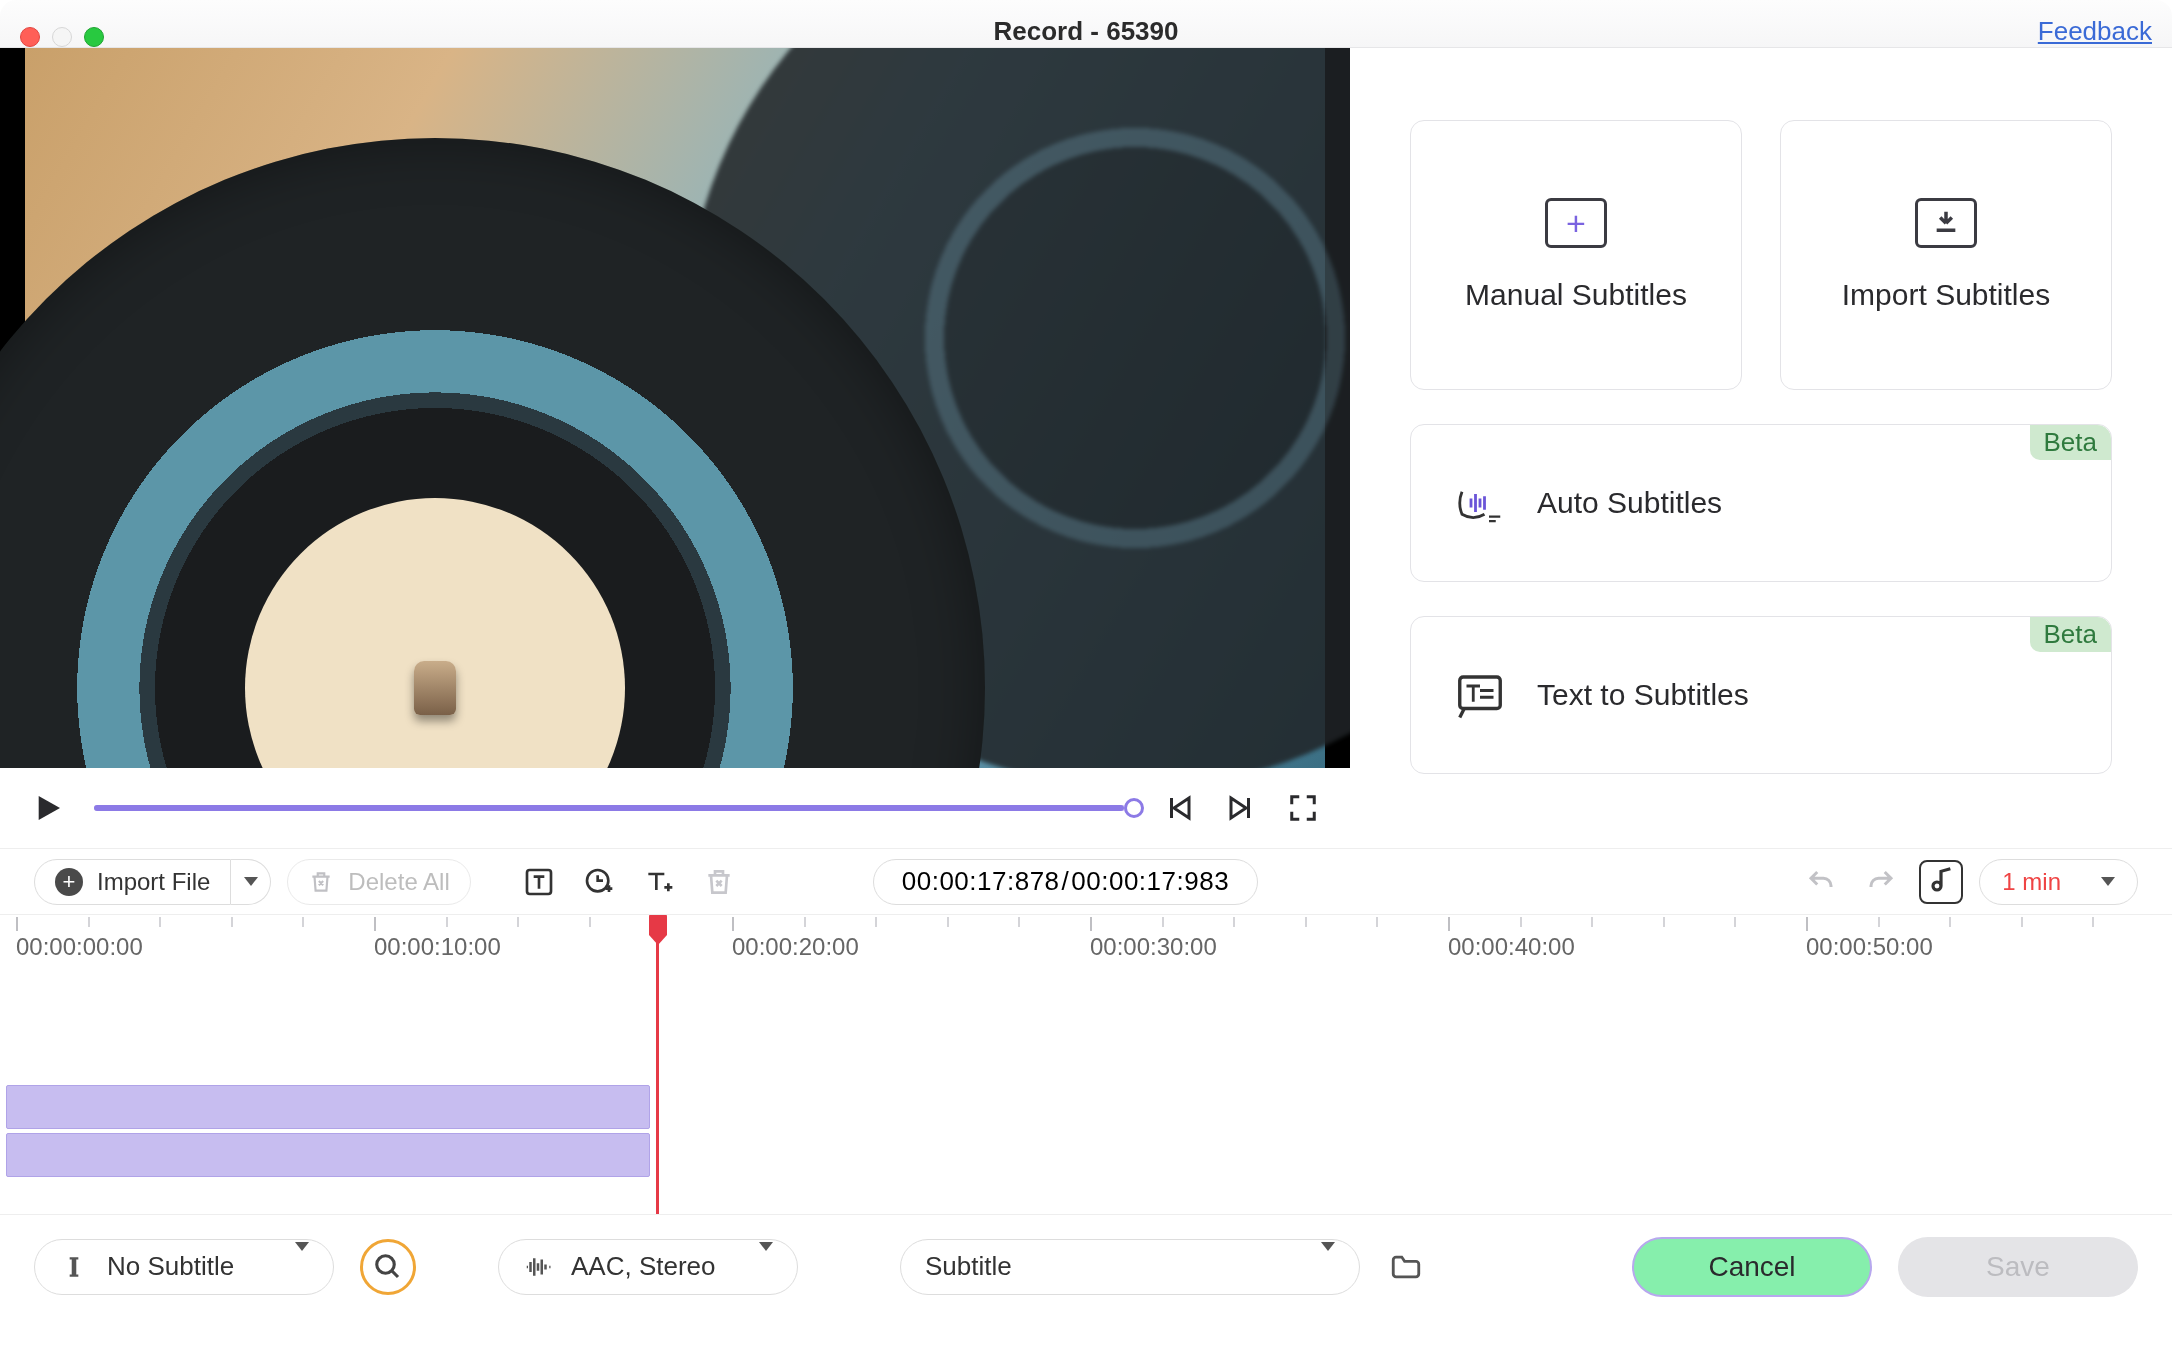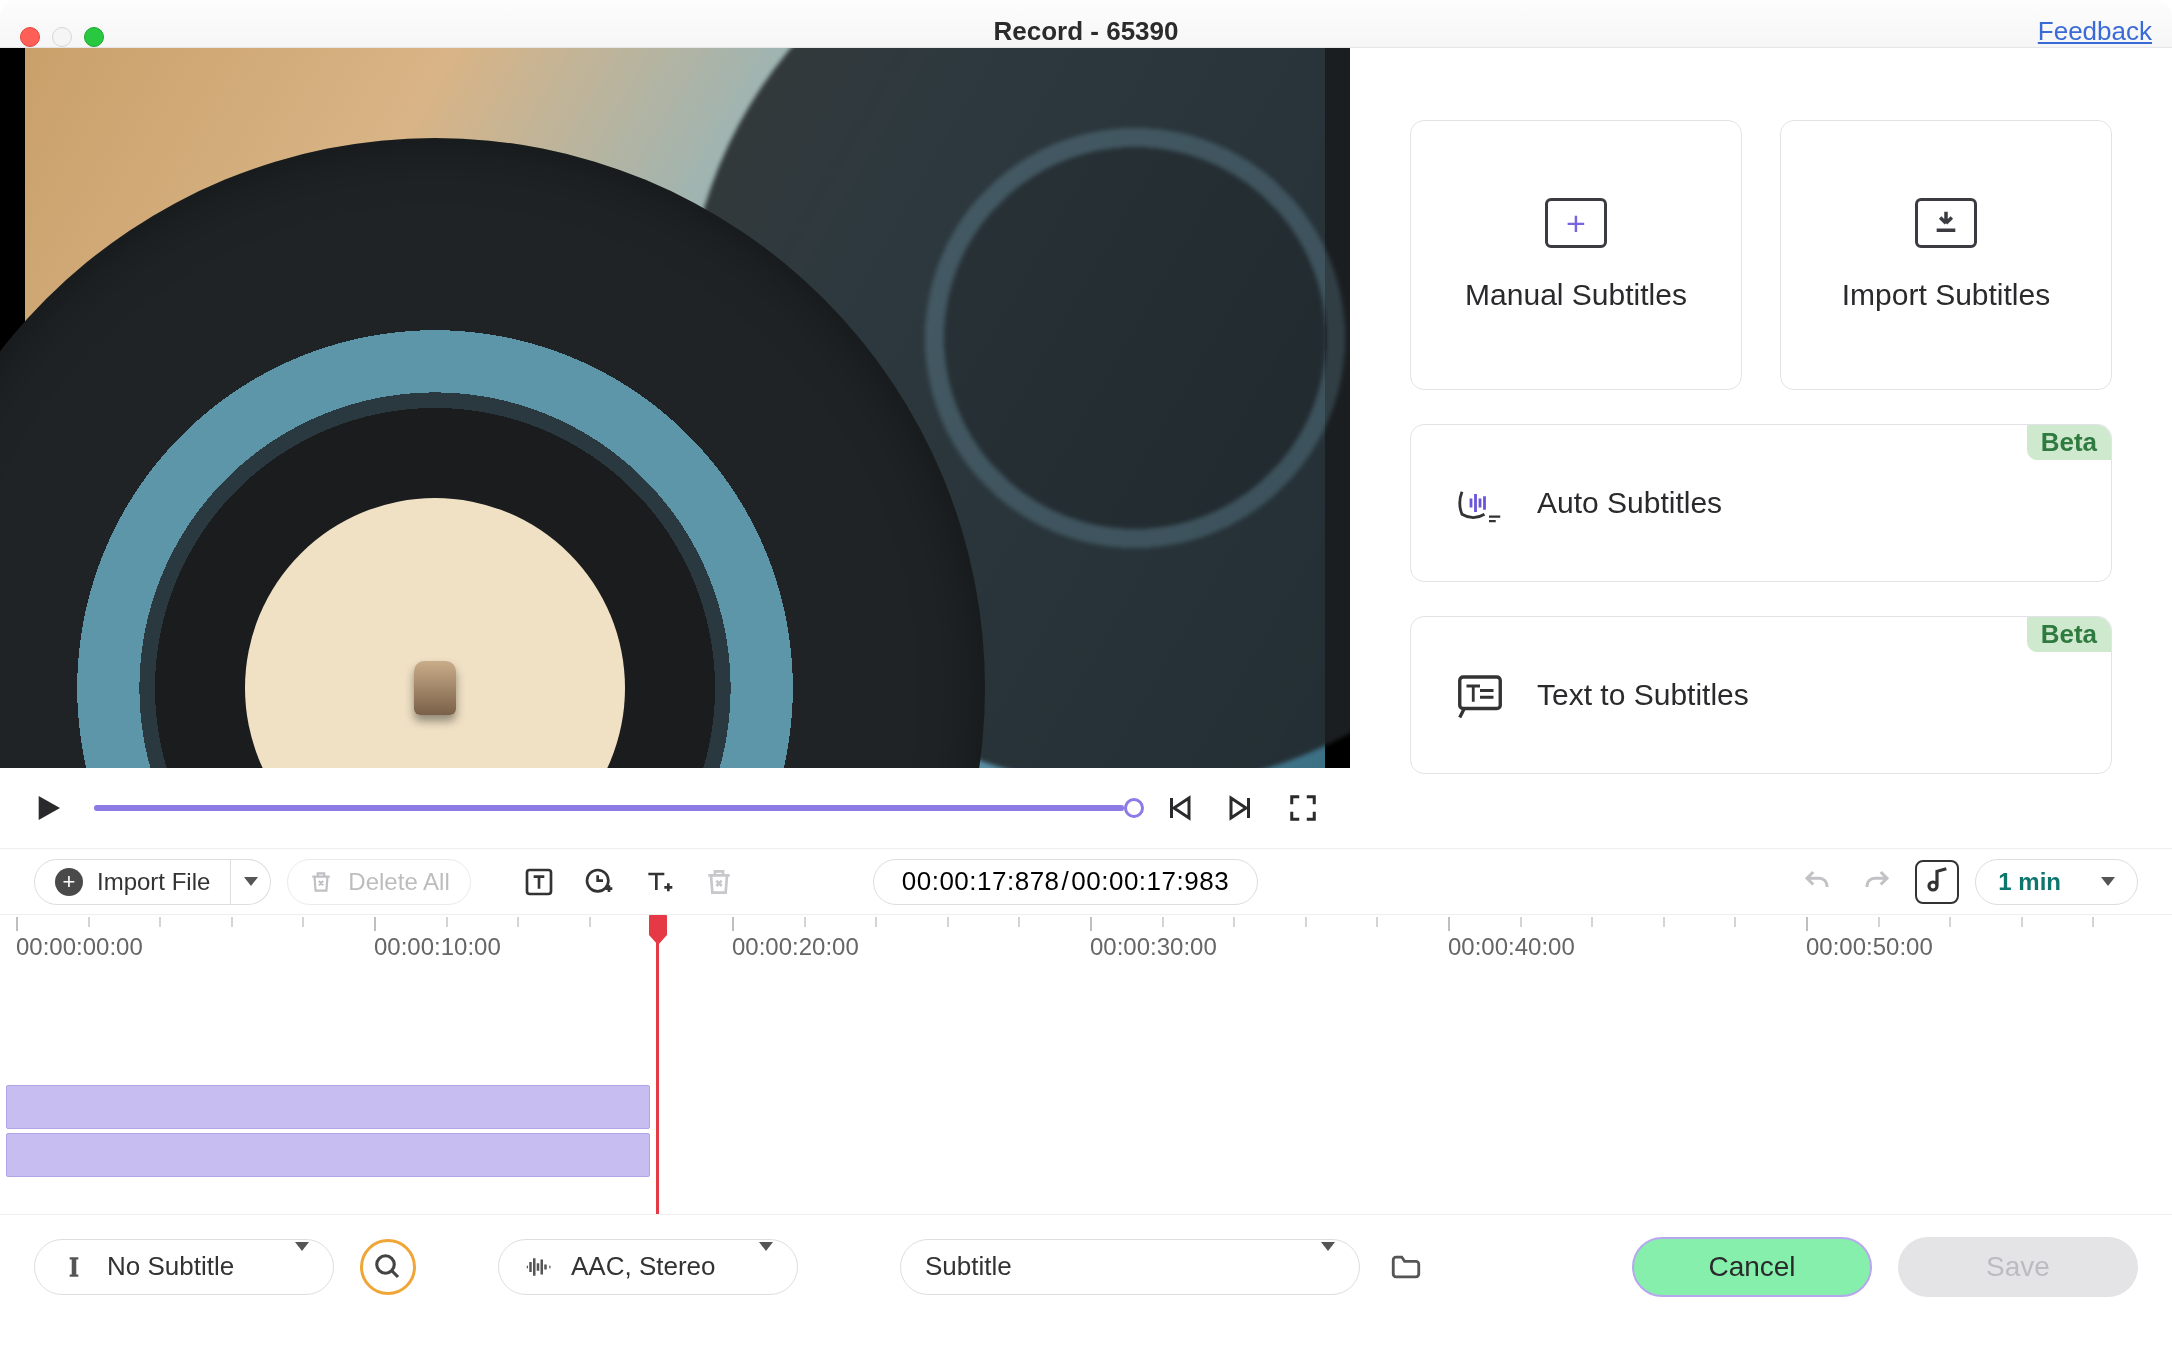--- a/index.html
+++ b/index.html
@@ -37,38 +37,38 @@
 
 
 .right-panel { flex:1; padding: 72px 60px 40px 60px; display:flex; flex-direction:column; gap:34px; }
 .option-row-top { display:flex; gap:38px; }
 .option-card { flex:1; border:1px solid #e3e3e7; border-radius:14px; height:270px; display:flex; flex-direction:column; align-items:center; justify-content:center; gap:30px; position:relative; cursor:pointer; }
 .option-card .icon-square { width:62px; height:50px; border:3px solid #3b3b42; border-radius:6px; display:flex; align-items:center; justify-content:center; position:relative; }
 .option-card .icon-square .inner-plus { color:#7a63e0; font-size:34px; font-weight:400; line-height:1; }
 .option-card .icon-square .inner-dl svg { width:28px; height:28px; stroke:#3b3b42; stroke-width:3; fill:none; }
 .option-card .lbl { font-size:30px; color:#2a2a2d; }
 .option-wide { border:1px solid #e3e3e7; border-radius:14px; height:158px; display:flex; align-items:center; gap:28px; padding:0 40px; position:relative; cursor:pointer; }
-.beta-badge { position:absolute; top:0; right:0; background:#cfe9cf; color:#2f7a3e; font-size:26px; font-weight:700; padding:2px 14px; border-top-right-radius:14px; border-bottom-left-radius:10px; }
+.beta-badge { position:absolute; top:0; right:0; background:#cfe9cf; color:#2f7a3e; font-size:26px; font-weight:400; padding:2px 14px; border-top-right-radius:14px; border-bottom-left-radius:10px; }
 .wide-icon { width:58px; height:58px; display:flex; align-items:center; justify-content:center; }
 .wide-lbl { font-size:30px; color:#2a2a2d; }
 
 
 .toolbar { height: 66px; display:flex; align-items:center; padding: 0 34px; gap:16px; border-top:1px solid #eee; }
 .btn-pill { height:46px; border:1px solid #ddd; border-radius:23px; background:#fff; display:flex; align-items:center; padding:0 20px; gap:14px; font-size:24px; color:#333; cursor:pointer; }
 .btn-pill.disabled { color:#bdbdbd; border-color:#eaeaea; }
 .round-icon { width:28px; height:28px; border-radius:50%; background:#4a4a4a; color:#fff; display:flex; align-items:center; justify-content:center; font-size:22px; }
 .split-caret { width:40px; height:46px; border:1px solid #ddd; border-left:none; border-radius:0 23px 23px 0; display:flex; align-items:center; justify-content:center; margin-left:-16px; background:#fff; cursor:pointer; }
 .icon-btn { width:44px; height:44px; display:flex; align-items:center; justify-content:center; color:#444; cursor:pointer; }
 .icon-btn.disabled { color:#c7c7cc; }
 .icon-btn svg { width:32px; height:32px; }
 .time-pill { border:1px solid #ddd; border-radius:23px; padding:0 28px; height:46px; display:flex; align-items:center; font-size:26px; color:#000000; letter-spacing:0.5px; }
 .spacer { flex:1; }
 .undo-redo svg { width:30px; height:30px; }
 .music-box { width:44px; height:44px; border:2px solid #333; border-radius:8px; display:flex; align-items:center; justify-content:center; }
-.zoom-select { height:46px; border:1px solid #ddd; border-radius:23px; padding:0 22px; display:flex; align-items:center; gap:40px; font-size:24px; color:#0f766e; cursor:pointer;font-weight:bold; }
+.zoom-select { height:46px; border:1px solid #ddd; border-radius:23px; padding:0 22px; display:flex; align-items:center; gap:40px; font-size:24px; color:#ef4444; cursor:pointer; }
 
 
 .timeline { height: 300px; border-top:1px solid #eee; position:relative; overflow:hidden; padding-top:2px; }
 .ruler { height:48px; position:relative;padding-left:16px; }
 .tick-major { position:absolute; top:0; height:48px; display:flex; flex-direction:column; align-items:flex-start; }
 .tick-major .mark { width:2px; height:14px; background:#bfbfc3; }
 .tick-major .lbl { font-size:24px; color:#666; margin-top:2px; white-space:nowrap; }
 .tick-minor { position:absolute; top:0; width:2px; height:10px; background:#d4d4d8; }
 .playhead { position:absolute; top:0; bottom:0; width:3px; background:#e63946; z-index:5; }
 .playhead-head { position:absolute; top:-2px; left:50%; transform:translateX(-50%); width:18px; height:22px; background:#e63946; border-radius:4px 4px 0 0; }

